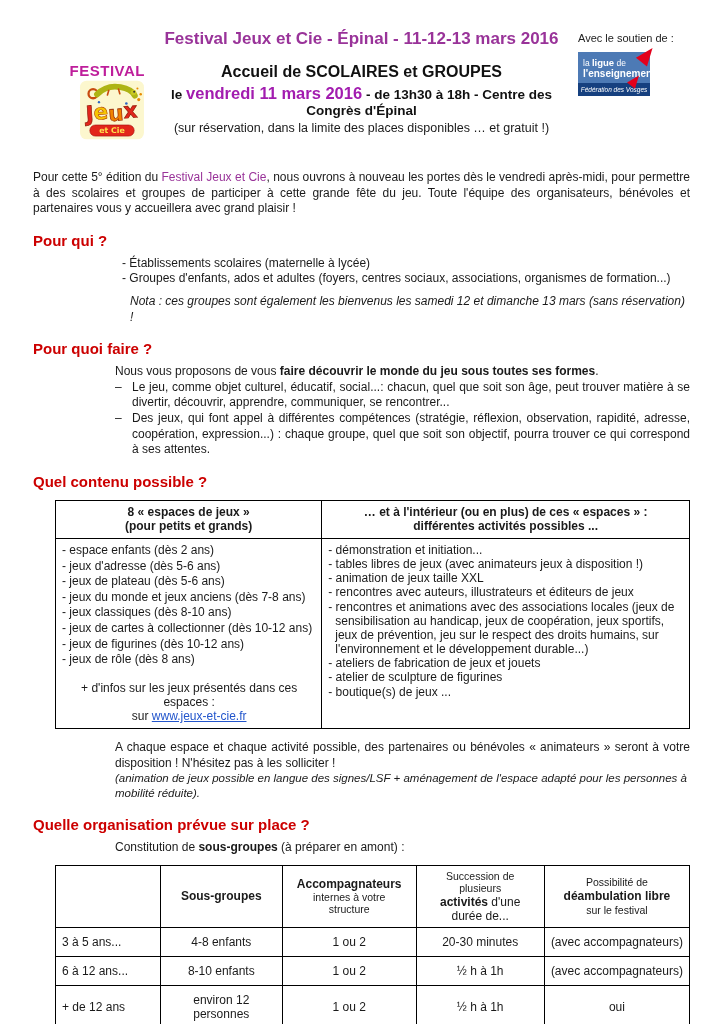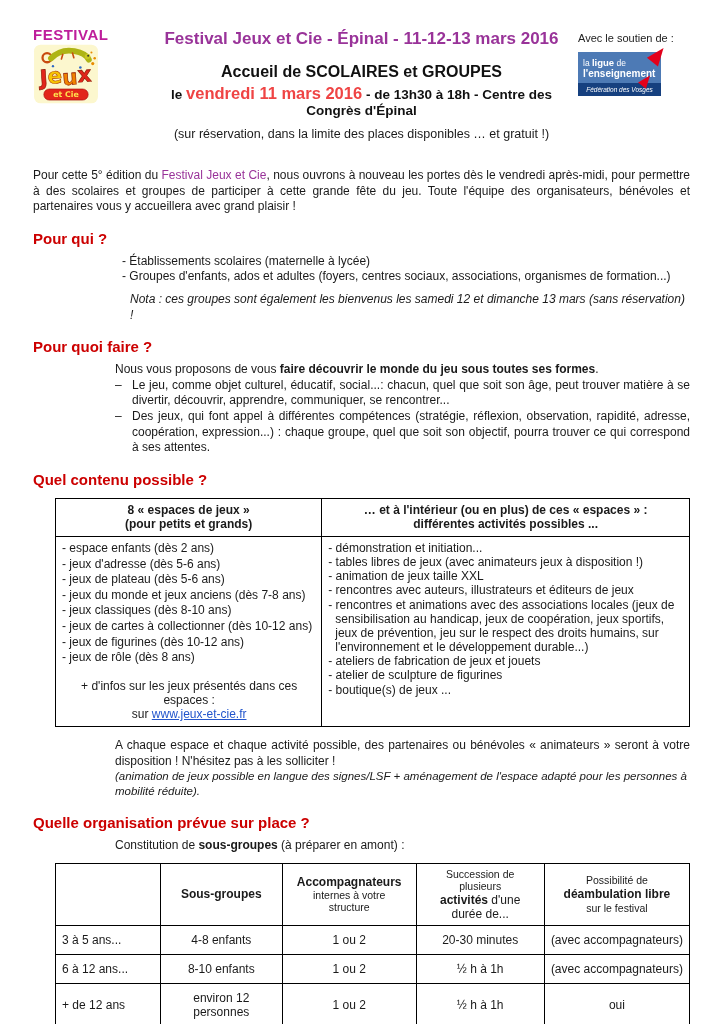--- a/index.html
+++ b/index.html
@@ -5,32 +5,32 @@
   html,body{margin:0;padding:0;}
   body{
     width:724px;height:1024px;overflow:hidden;background:#ffffff;
     font-family:"Liberation Sans",sans-serif;font-size:12px;color:#1a1a1a;
     -webkit-font-smoothing:antialiased;
   }
   .page{padding:26px 34px 0 33px;box-sizing:border-box;}
 
   
   .header{display:flex;align-items:flex-start;}
-  .logo-block{width:112px;text-align:left;flex:none;}
+  .logo-block{width:112px;text-align:right;flex:none;margin-top:36px;}
   .festival-word{color:#BE1E9B;font-weight:bold;font-size:15px;letter-spacing:.5px;}
   .logo-art{width:66px;height:60px;margin-top:1px;}
   .header-center{flex:1;text-align:center;padding-top:3px;}
   .doc-title{color:#993399;font-weight:bold;font-size:17px;}
   .doc-subtitle{font-weight:bold;font-size:16px;margin-top:14px;color:#111;}
   .doc-dateline{font-weight:bold;font-size:13.5px;margin-top:3px;color:#111;}
-  .date-red{color:#ef4444;font-size:16.5px;}
-  .doc-note{font-size:12.5px;margin-top:9px;}
+  .date-red{color:#a21caf;font-size:16.5px;}
+  .doc-note{font-size:12.5px;margin-top:3px;}
   .support-block{width:112px;flex:none;font-size:11px;padding-top:6px;color:#222;}
   .support-label{margin-bottom:8px;white-space:nowrap;}
-  .ligue-logo{position:relative;width:83px;background:#4d7ab5;color:#fff;padding:5px 4px 0 5px;box-sizing:border-box;}
+  .ligue-logo{position:relative;width:72px;background:#4d7ab5;color:#fff;padding:5px 4px 0 5px;box-sizing:border-box;}
   .ligue-line1{font-size:8.5px;line-height:1.2;}
   .ligue-line1 b{font-size:9.5px;}
   .ligue-line2{font-weight:bold;font-size:10px;line-height:1.1;}
   .ligue-strip{background:#16407f;font-size:6.5px;text-align:center;padding:3px 0;margin:4px -4px 0 -5px;font-style:italic;}
   .ligue-arrow{position:absolute;width:0;height:0;}
   .arrow1{top:-6px;right:-4px;border-left:7px solid transparent;border-right:7px solid transparent;border-bottom:18px solid #E3001B;transform:rotate(38deg);}
   .arrow2{top:22px;right:10px;border-left:5px solid transparent;border-right:5px solid transparent;border-bottom:13px solid #E3001B;transform:rotate(38deg);}
 
   
   .intro{margin:27px 0 0 0;text-align:justify;line-height:1.3;}

